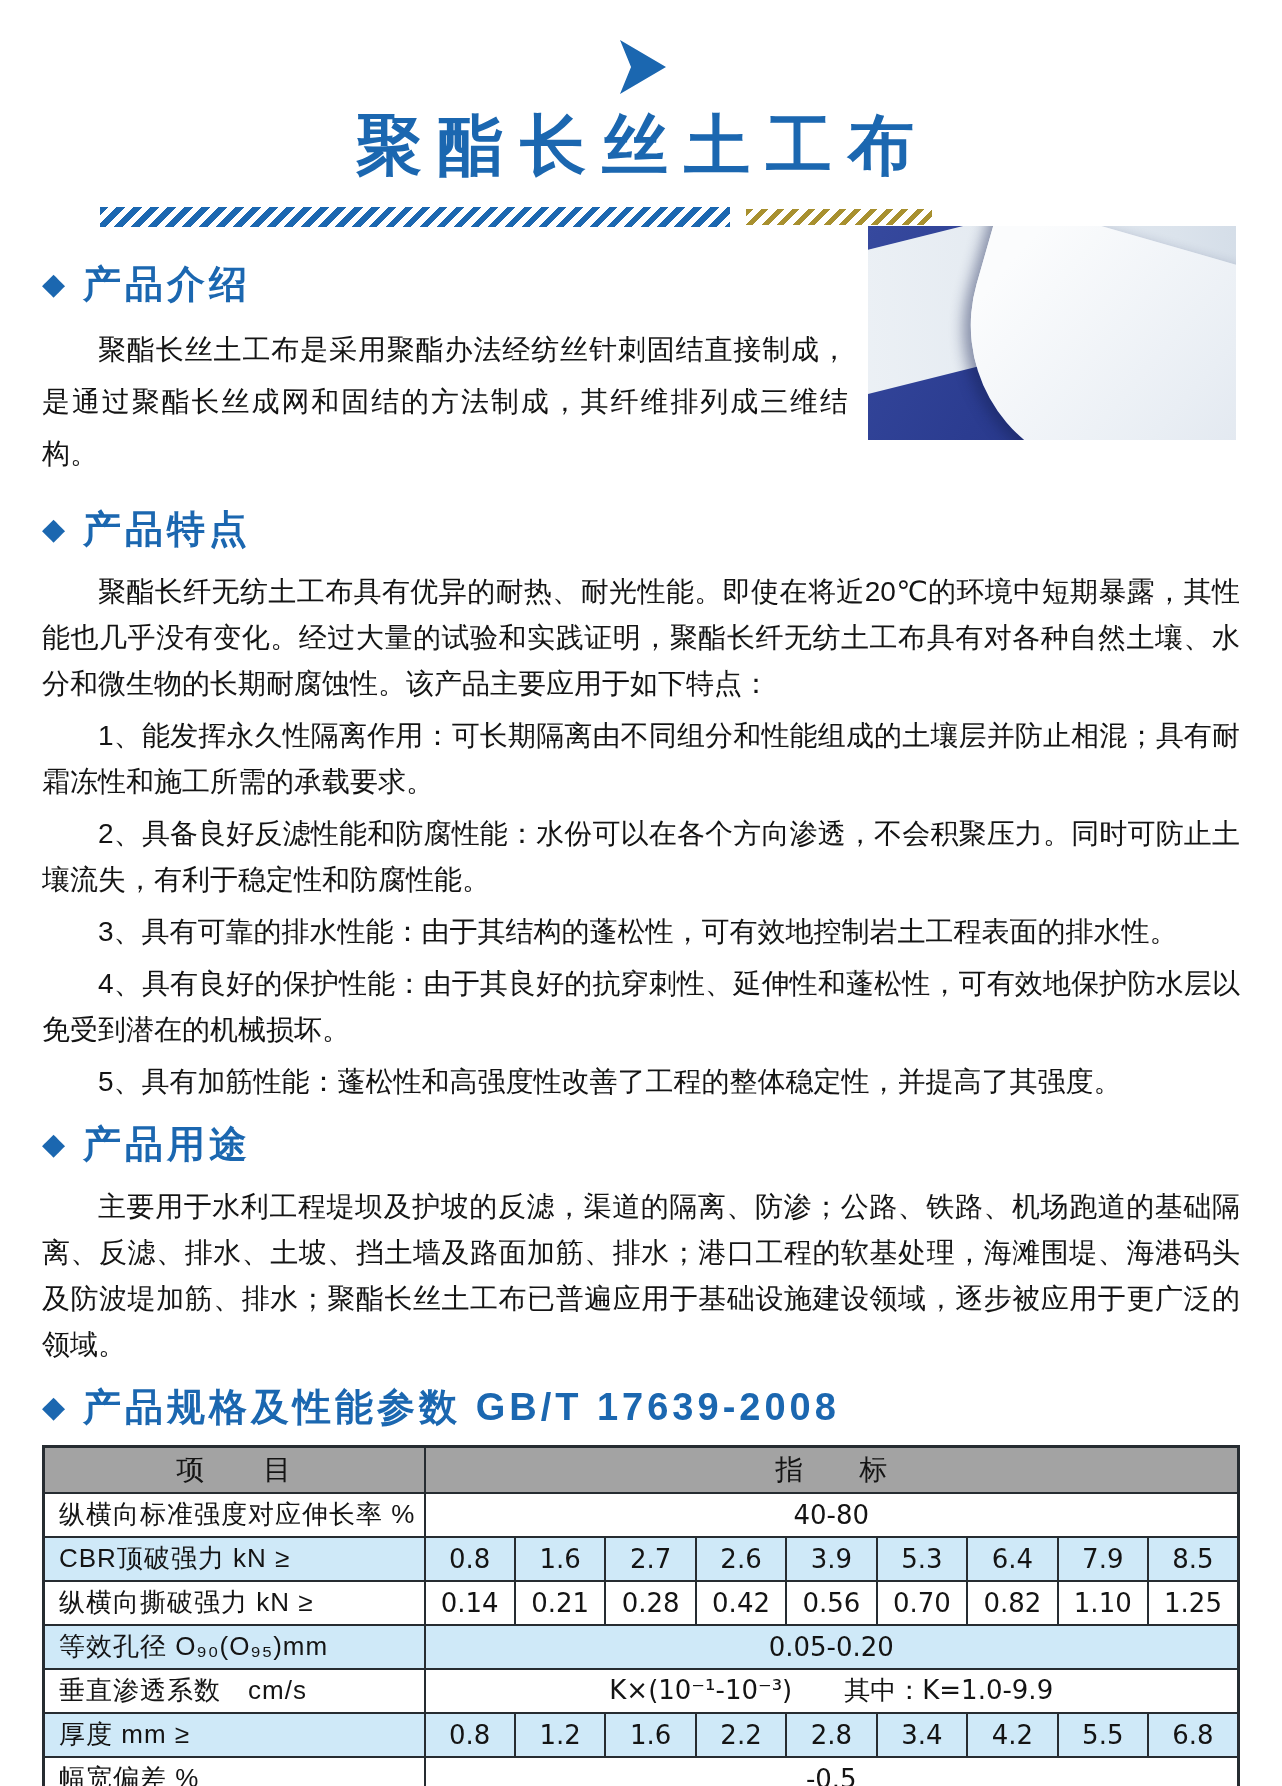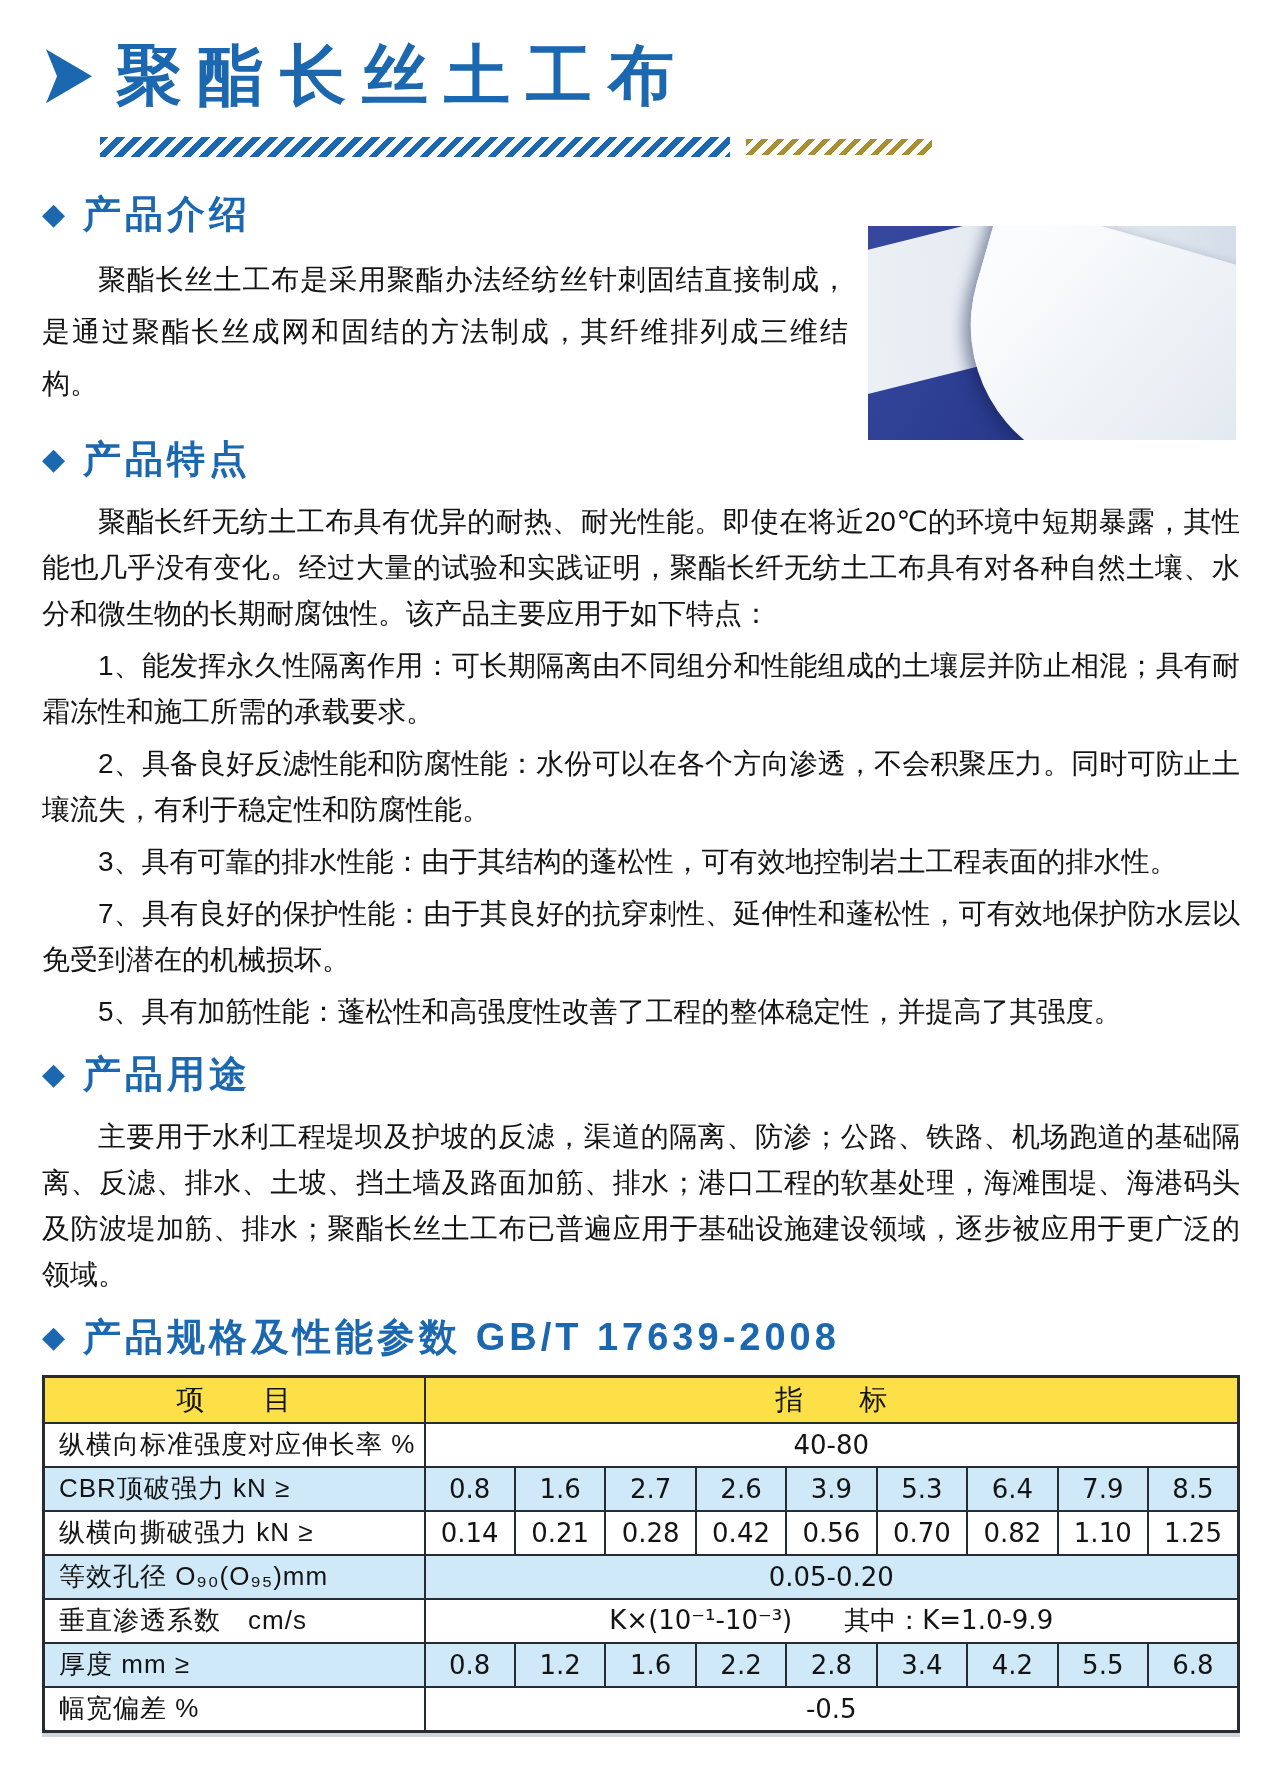--- a/index.html
+++ b/index.html
@@ -7,21 +7,21 @@
     position:relative;
     width:1282px;height:1786px;
     background:#ffffff;
     overflow:hidden;
     font-family:"Liberation Sans","DejaVu Sans",sans-serif;
     color:#161616;
   }
   .content{padding:0 42px;}
 
   
-  .title-row{display:flex;align-items:center;gap:24px;margin:40px 0 0 4px;}
+  .title-row{display:flex;align-items:center;gap:16px;margin:40px 0 0 4px;flex-direction:column;}
   .title-arrow{
     width:46px;height:54px;flex:0 0 auto;
     background:#1b67b0;
     clip-path:polygon(0 0,100% 50%,0 100%,24% 50%);
   }
   .page-title{
     font-family:"Liberation Serif","DejaVu Serif",serif;
     font-size:66px;line-height:1.1;font-weight:bold;
     color:#1b67b0;letter-spacing:16px;white-space:nowrap;
   }
@@ -84,21 +84,21 @@
   }
   .spec-table col.c-label{width:381px;}
   .spec-table td{
     border:2px solid #262c31;height:42px;
     text-align:center;padding:0;overflow:hidden;white-space:nowrap;
   }
   .spec-table{border:3px solid #262c31;box-shadow:0 4px 0 rgba(120,130,140,.35);}
   .spec-table td.lbl{text-align:left;padding-left:14px;font-size:26px;letter-spacing:1px;}
   .spec-table tr.head td{height:44px;font-size:28px;font-weight:500;}
   .spec-table tr.alt td{background:#cfe9f8;}
-  .spec-table tr.head td{background:#fde047;}
+  .spec-table tr.head td{background:#a3a3a3;}
   .num{font-family:"DejaVu Sans","Liberation Sans",sans-serif;}
 </style>
 </head>
 <body>
 
 <div class="page">
 
   <div class="photo">
     <div class="fabric-back"></div>
     <div class="fabric-front"></div>
@@ -124,21 +124,21 @@
     <p class="para intro-para">聚酯长丝土工布是采用聚酯办法经纺丝针刺固结直接制成，是通过聚酯长丝成网和固结的方法制成，其纤维排列成三维结构。</p>
 
     <div class="sec-head mt-feat">
       <span class="diamond">◆</span>
       <span class="sec-title">产品特点</span>
     </div>
     <p class="para">聚酯长纤无纺土工布具有优异的耐热、耐光性能。即使在将近20℃的环境中短期暴露，其性能也几乎没有变化。经过大量的试验和实践证明，聚酯长纤无纺土工布具有对各种自然土壤、水分和微生物的长期耐腐蚀性。该产品主要应用于如下特点：</p>
     <p class="para point">1、能发挥永久性隔离作用：可长期隔离由不同组分和性能组成的土壤层并防止相混；具有耐霜冻性和施工所需的承载要求。</p>
     <p class="para point">2、具备良好反滤性能和防腐性能：水份可以在各个方向渗透，不会积聚压力。同时可防止土壤流失，有利于稳定性和防腐性能。</p>
     <p class="para point">3、具有可靠的排水性能：由于其结构的蓬松性，可有效地控制岩土工程表面的排水性。</p>
-    <p class="para point">7、具有良好的保护性能：由于其良好的抗穿刺性、延伸性和蓬松性，可有效地保护防水层以免受到潜在的机械损坏。</p>
+    <p class="para point">4、具有良好的保护性能：由于其良好的抗穿刺性、延伸性和蓬松性，可有效地保护防水层以免受到潜在的机械损坏。</p>
     <p class="para point">5、具有加筋性能：蓬松性和高强度性改善了工程的整体稳定性，并提高了其强度。</p>
 
     <div class="sec-head mt-usage">
       <span class="diamond">◆</span>
       <span class="sec-title">产品用途</span>
     </div>
     <p class="para">主要用于水利工程堤坝及护坡的反滤，渠道的隔离、防渗；公路、铁路、机场跑道的基础隔离、反滤、排水、土坡、挡土墙及路面加筋、排水；港口工程的软基处理，海滩围堤、海港码头及防波堤加筋、排水；聚酯长丝土工布已普遍应用于基础设施建设领域，逐步被应用于更广泛的领域。</p>
 
     <div class="sec-head mt-spec">
       <span class="diamond">◆</span>

